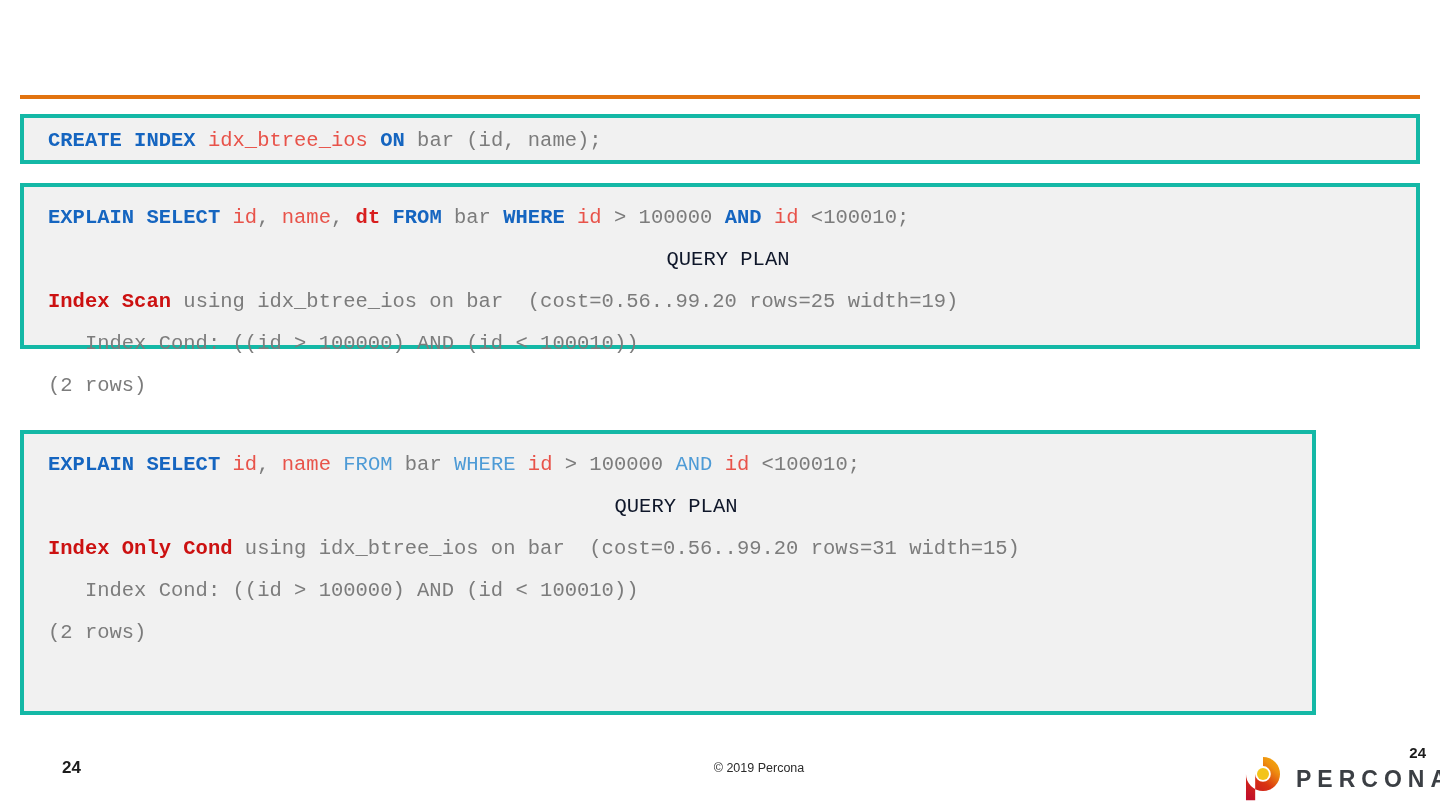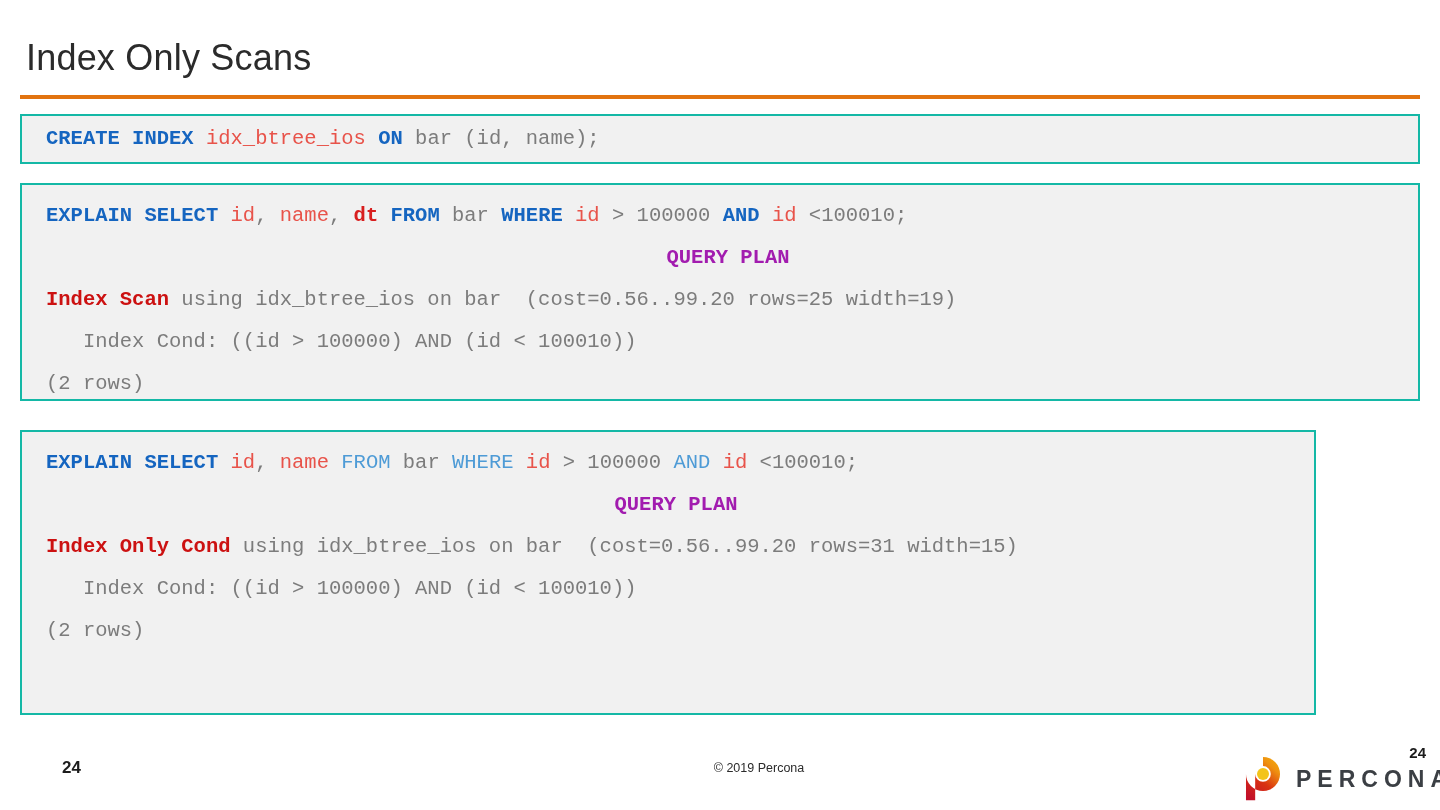--- a/index.html
+++ b/index.html
@@ -41,26 +41,26 @@
     top: 95px;
     width: 1400px;
     height: 4px;
     background: #e2730f;
   }
 
   
   .code-box {
     position: absolute;
     background: #f1f1f1;
-    border: 2px solid #14b8a6;
+    border: 4px solid #14b8a6;
     box-sizing: border-box;
     padding: 10px 0 14px 0;
   }
   #code-box-1 { left: 20px; top: 114px;  width: 1400px; height: 50px; }
-  #code-box-2 { left: 20px; top: 183px;  width: 1400px; height: 218px; }
+  #code-box-2 { left: 20px; top: 183px;  width: 1400px; height: 166px; }
   #code-box-3 { left: 20px; top: 430px;  width: 1296px; height: 285px; }
 
   .code-line {
     font-family: "Liberation Mono", "DejaVu Sans Mono", monospace;
     font-size: 20.5px;
     line-height: 42px;
     color: #7c7c7c;
     white-space: pre;
     padding-left: 24px;
   }
@@ -71,21 +71,21 @@
     text-align: center;
   }
 
   
   .kw-blue        { color: #1565c0; font-weight: bold; }
   .kw-blue-light  { color: #4e9bd6; font-weight: normal; }
   .id-red         { color: #e8534a; font-weight: normal; }
   .id-red-bold    { color: #d81e1e; font-weight: bold; }
   .id-red-dark    { color: #cc1111; font-weight: bold; text-align: center; }
   .plain          { color: #7c7c7c; }
-  .dark-bold      { color: #a21caf; font-weight: bold; margin-left: 16px; }
+  .dark-bold      { color: #0f172a; font-weight: normal; margin-left: 16px; }
 
   
   .footer-page-number {
     position: absolute;
     left: 62px;
     top: 758px;
     font-size: 17px;
     font-weight: bold;
     color: #1c1c1c;
   }
@@ -133,21 +133,20 @@
     letter-spacing: 6px;
     color: #3b3f44;
     white-space: nowrap;
   }
 </style>
 </head>
 <body>
 
 <div class="slide">
 
-  <div class="slide-title">Index Only Scans</div>
 
   <div class="title-rule"></div>
 
   <div class="code-box" id="code-box-1">
       <div class="code-line"><span class="kw-blue">CREATE INDEX </span><span class="id-red">idx_btree_ios</span><span class="plain"> </span><span class="kw-blue">ON</span><span class="plain"> bar (id, name);</span></div>
     </div>
   <div class="code-box" id="code-box-2">
       <div class="code-line"><span class="kw-blue">EXPLAIN SELECT </span><span class="id-red">id</span><span class="plain">, </span><span class="id-red">name</span><span class="plain">, </span><span class="id-red-bold">dt</span><span class="plain"> </span><span class="kw-blue">FROM</span><span class="plain"> bar </span><span class="kw-blue">WHERE</span><span class="plain"> </span><span class="id-red">id</span><span class="plain"> &gt; 100000 </span><span class="kw-blue">AND</span><span class="plain"> </span><span class="id-red">id</span><span class="plain"> &lt;100010;</span></div>
       <div class="code-line centered"><span class="dark-bold">QUERY PLAN</span></div>
       <div class="code-line"><span class="id-red-dark">Index Scan</span><span class="plain"> using idx_btree_ios on bar  (cost=0.56..99.20 rows=25 width=19)</span></div>

